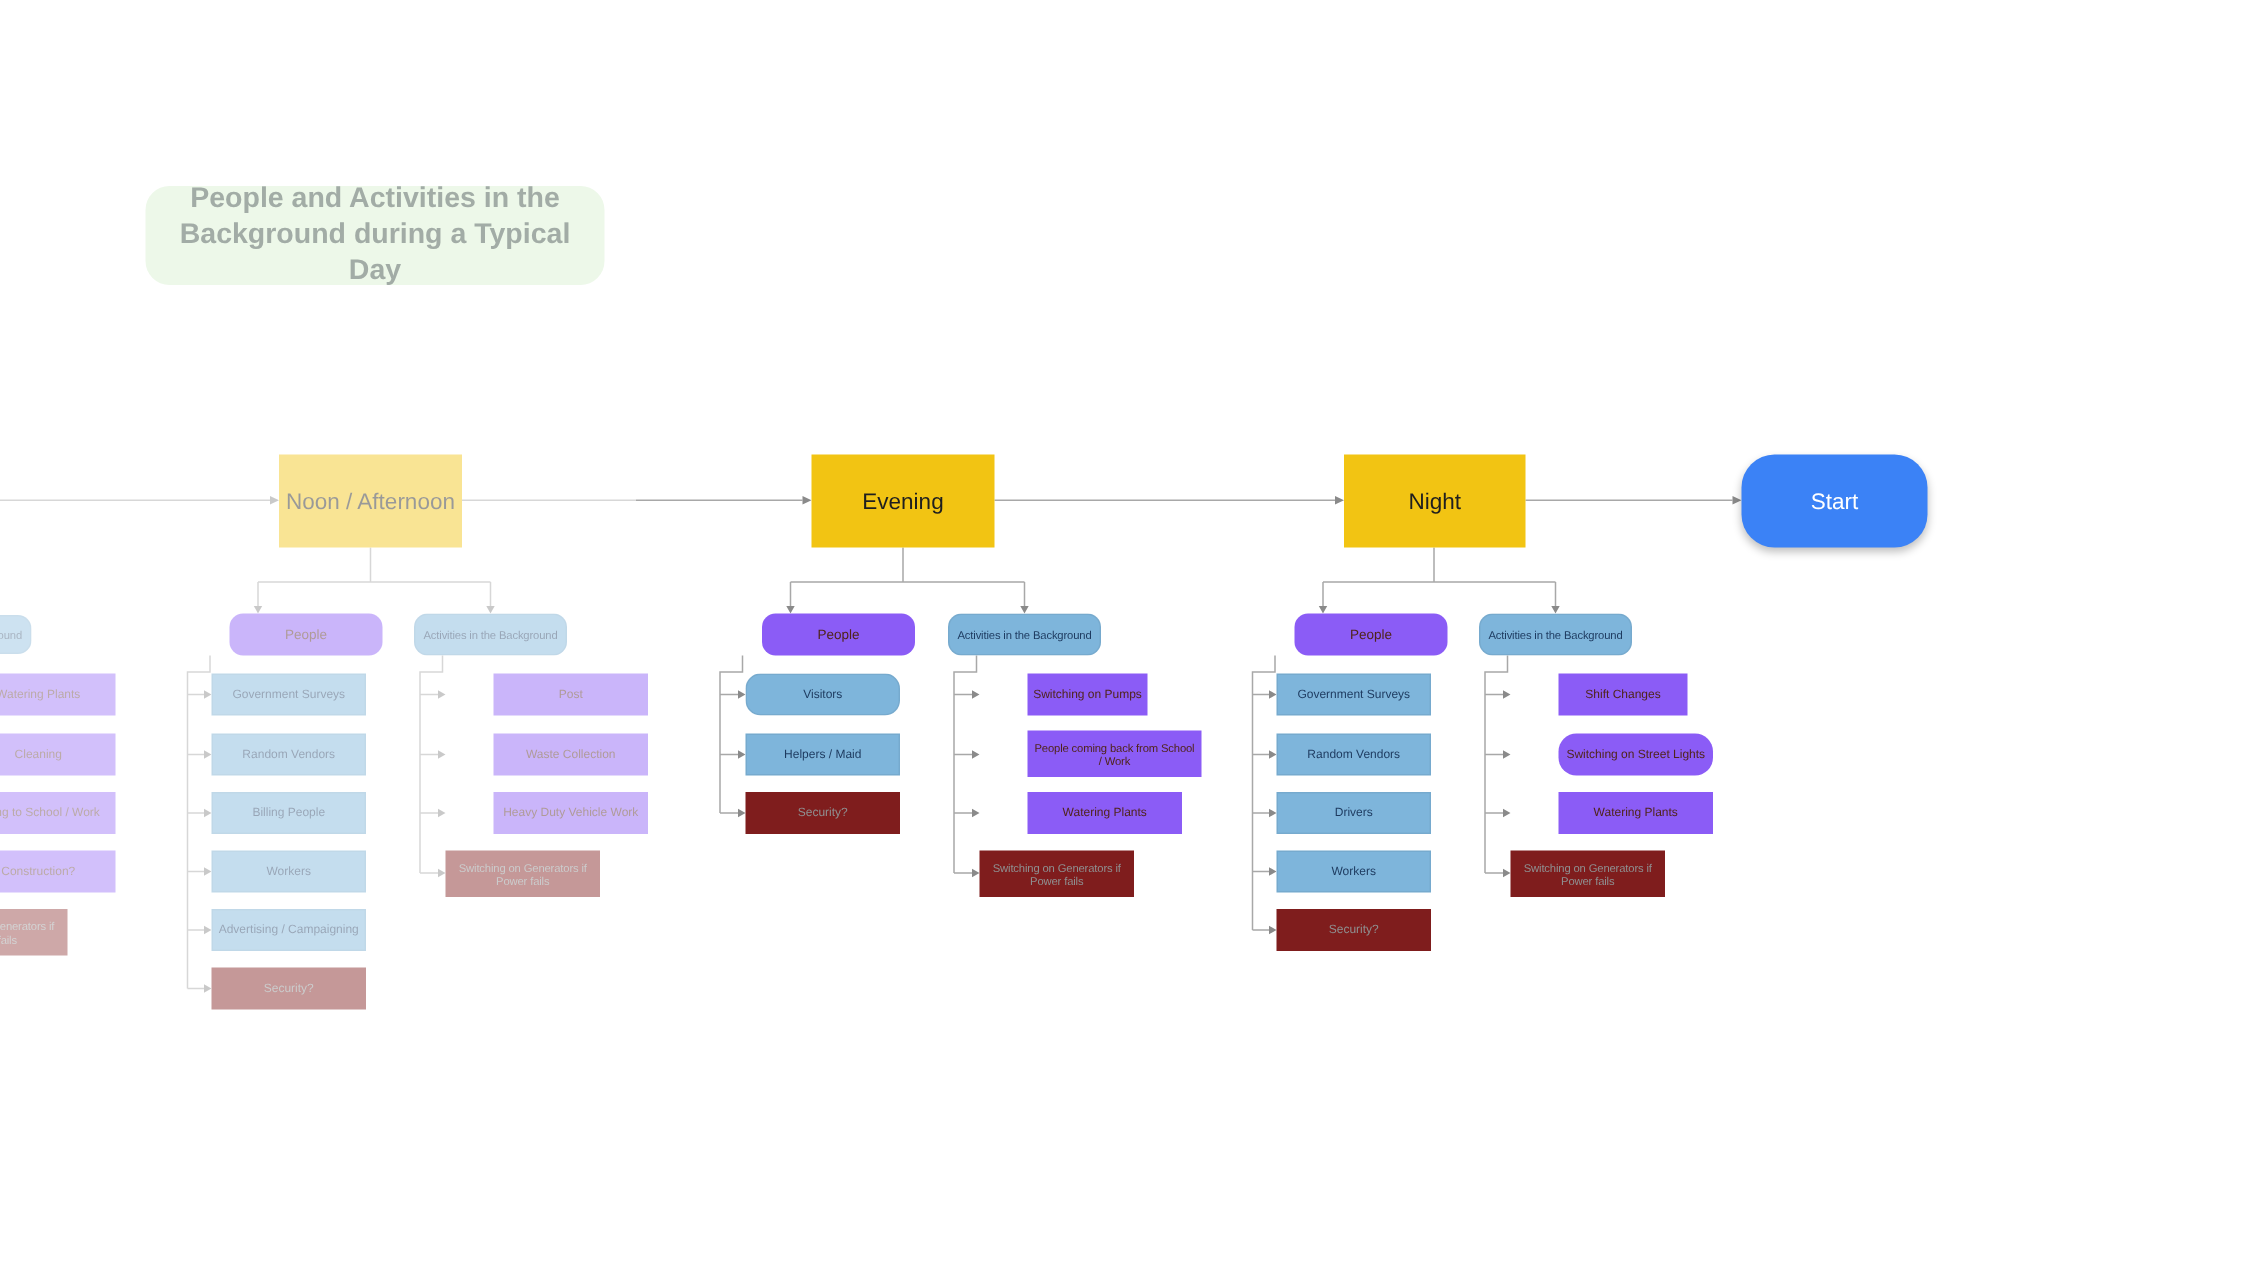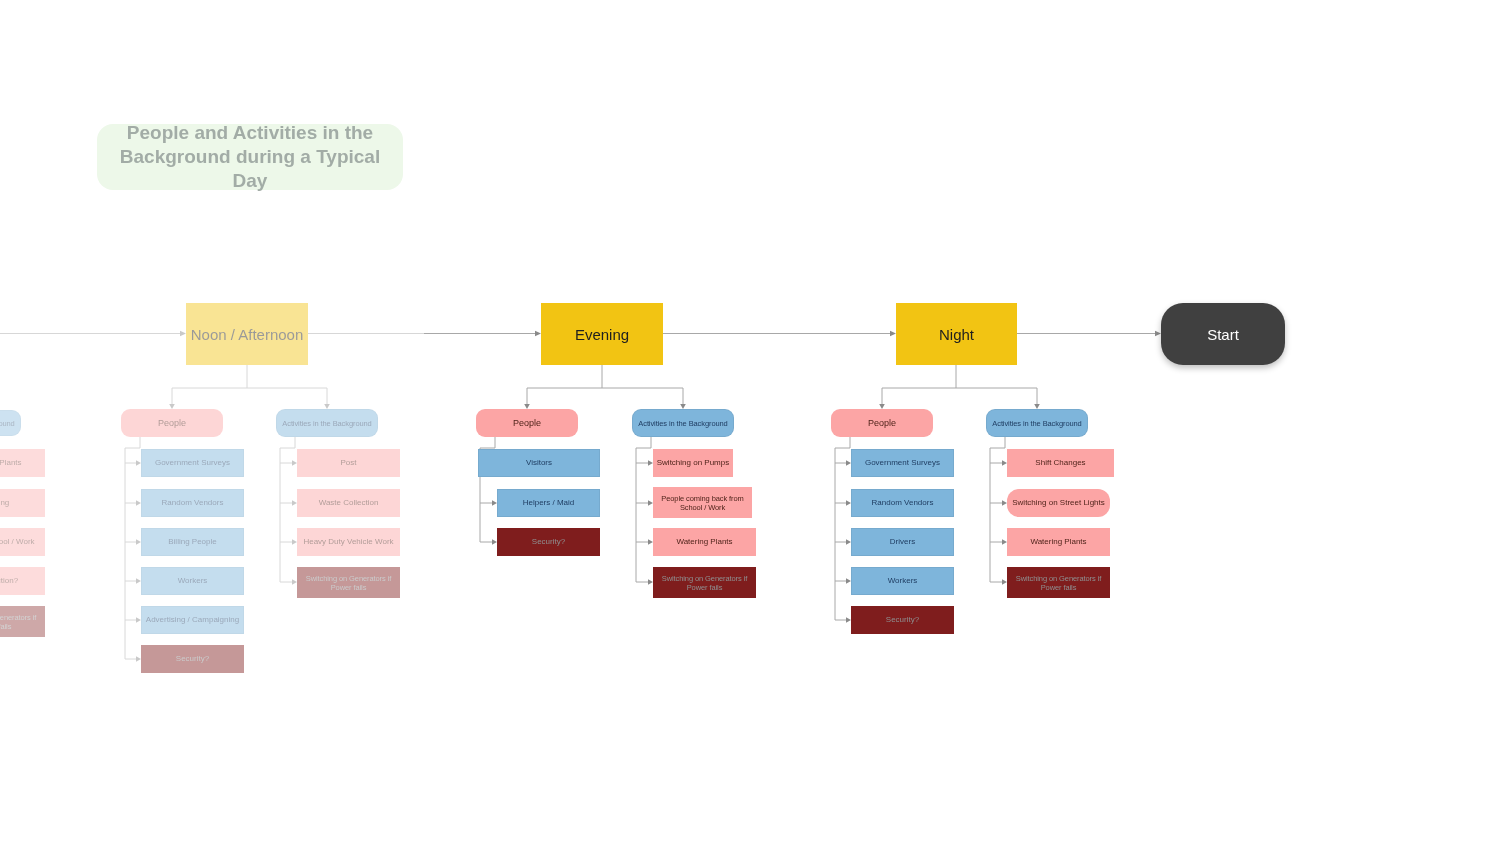--- a/index.html
+++ b/index.html
@@ -10,26 +10,26 @@
   .layer.faded2{opacity:.38;}
   svg.wires{position:absolute;left:0;top:0;width:1500px;height:844px;}
 
   .title{position:absolute;left:97px;top:124px;width:306px;height:66px;
          background:#edf8e9;border-radius:16px;display:flex;align-items:center;justify-content:center;
          text-align:center;color:#a2aca6;font-size:19px;font-weight:bold;line-height:1.25;padding:0 14px;box-sizing:border-box;}
 
   .tnode{position:absolute;display:flex;align-items:center;justify-content:center;
          font-size:15px;text-align:center;box-sizing:border-box;}
   .tnode.yellow{background:#f2c413;color:#1f1f1f;}
-  .tnode.black{background:#404040;color:#ffffff;border-radius:22px;box-shadow:0 3px 6px rgba(0,0,0,.25);}
+  .tnode.black{background:#3b82f6;color:#ffffff;border-radius:22px;box-shadow:0 3px 6px rgba(0,0,0,.25);}
 
   .box{position:absolute;display:flex;align-items:center;justify-content:center;text-align:center;
        font-size:8px;line-height:1.2;box-sizing:border-box;padding:2px 3px;}
   .box.hdr{border-radius:9px;}
-  .box.salmon{background:#fca5a5;color:#50241b;}
+  .box.salmon{background:#8b5cf6;color:#50241b;margin-left:32px;}
   .box.blue{background:#7eb5db;color:#1d3a5f;border:1px solid rgba(0,0,0,0.06);}
   .box.grayb{background:#7f1d1d;color:#8f9091;}
   .box.tiny{font-size:7.5px;letter-spacing:-0.1px;}
 </style>
 </head>
 <body>
 
 <div class="canvas">
 
   <div class="layer faded2">
@@ -90,37 +90,37 @@
            M1002 460.2 L1007 463 L1002 465.8 Z M1002 500.2 L1007 503 L1002 505.8 Z M1002 539.2 L1007 542 L1002 544.8 Z M1002 579.2 L1007 582 L1002 584.8 Z"></path>
     </svg>
 
     <div class="title">People and Activities in the Background during a Typical Day</div>
 
     <div class="tnode yellow" style="left:896px;top:303px;width:121px;height:62px;">Night</div>
     <div class="tnode yellow" style="left:541px;top:303px;width:122px;height:62px;">Evening</div>
     <div class="tnode black" style="left:1161px;top:303px;width:124px;height:62px;">Start</div>
 
     <div class="box hdr salmon" style="left:476px;top:409px;width:102px;height:28px;font-size:9px;">People</div>
-    <div class="box blue" style="left:478px;top:449px;width:122px;height:28px;">Visitors</div>
+    <div class="box blue" style="left:497px;top:449px;width:103px;height:28px;border-radius:10px;">Visitors</div>
     <div class="box blue" style="left:497px;top:489px;width:103px;height:28px;">Helpers / Maid</div>
     <div class="box grayb" style="left:497px;top:528px;width:103px;height:28px;">Security?</div>
 
     <div class="box hdr blue tiny" style="left:632px;top:409px;width:102px;height:28px;">Activities in the Background</div>
     <div class="box salmon" style="left:653px;top:449px;width:80px;height:28px;">Switching on Pumps</div>
-    <div class="box salmon tiny" style="left:653px;top:487px;width:99px;height:31px;">People coming back from School / Work</div>
+    <div class="box salmon tiny" style="left:653px;top:487px;width:116px;height:31px;">People coming back from School / Work</div>
     <div class="box salmon" style="left:653px;top:528px;width:103px;height:28px;">Watering Plants</div>
     <div class="box grayb tiny" style="left:653px;top:567px;width:103px;height:31px;">Switching on Generators if Power fails</div>
 
     <div class="box hdr salmon" style="left:831px;top:409px;width:102px;height:28px;font-size:9px;">People</div>
     <div class="box blue" style="left:851px;top:449px;width:103px;height:28px;">Government Surveys</div>
     <div class="box blue" style="left:851px;top:489px;width:103px;height:28px;">Random Vendors</div>
     <div class="box blue" style="left:851px;top:528px;width:103px;height:28px;">Drivers</div>
     <div class="box blue" style="left:851px;top:567px;width:103px;height:28px;">Workers</div>
     <div class="box grayb" style="left:851px;top:606px;width:103px;height:28px;">Security?</div>
 
     <div class="box hdr blue tiny" style="left:986px;top:409px;width:102px;height:28px;">Activities in the Background</div>
-    <div class="box salmon" style="left:1007px;top:449px;width:107px;height:28px;">Shift Changes</div>
+    <div class="box salmon" style="left:1007px;top:449px;width:86px;height:28px;">Shift Changes</div>
     <div class="box salmon" style="left:1007px;top:489px;width:103px;height:28px;border-radius:12px;">Switching on Street Lights</div>
     <div class="box salmon" style="left:1007px;top:528px;width:103px;height:28px;">Watering Plants</div>
     <div class="box grayb tiny" style="left:1007px;top:567px;width:103px;height:31px;">Switching on Generators if Power fails</div>
   </div>
 
 </div>
 
 </body></html>

